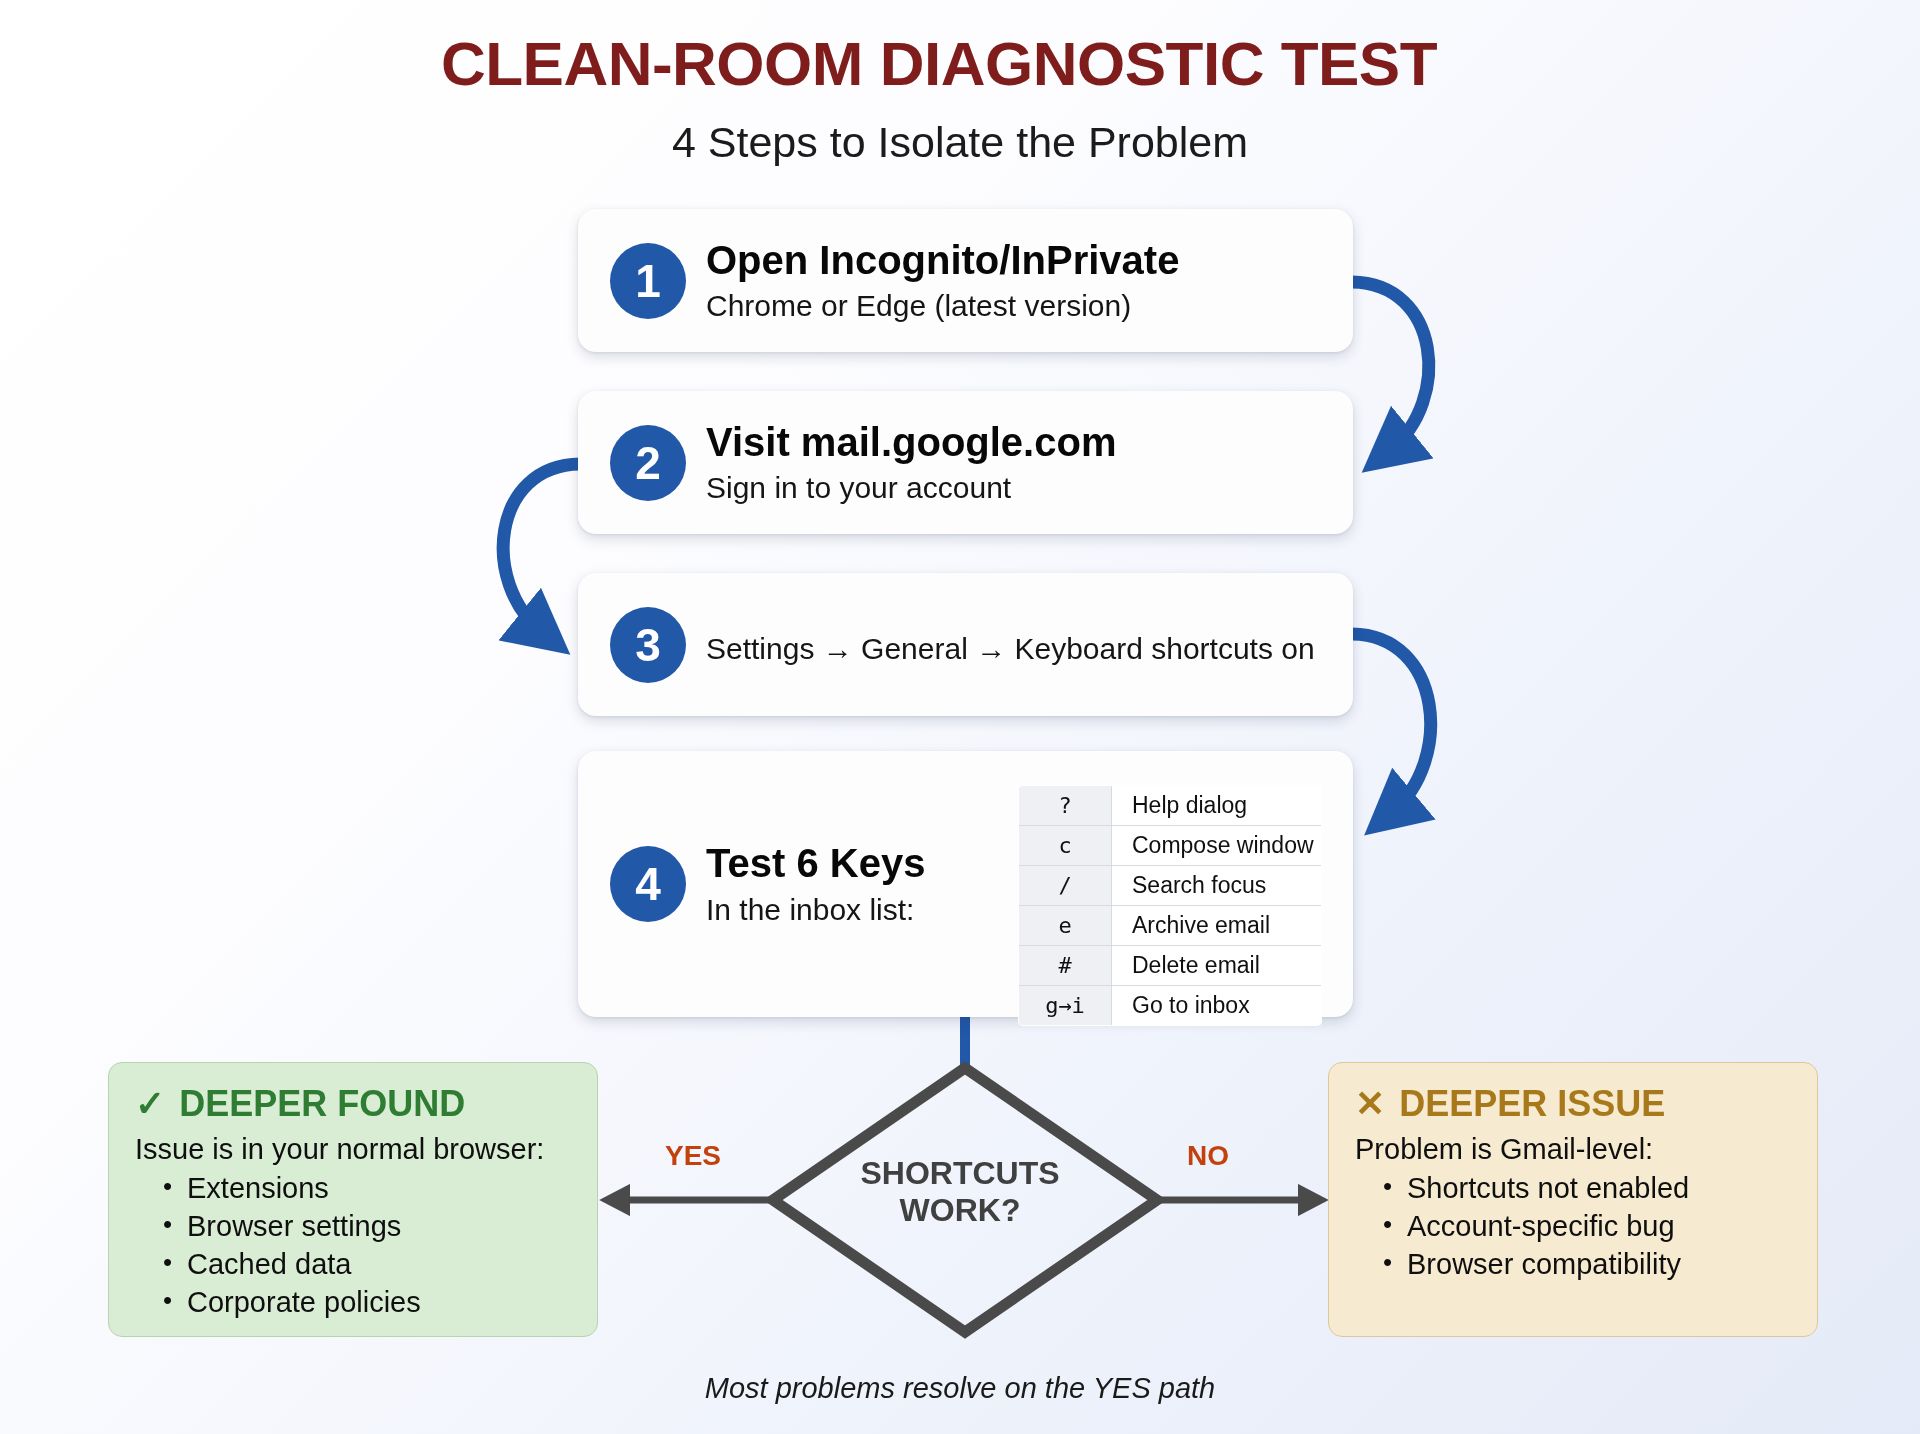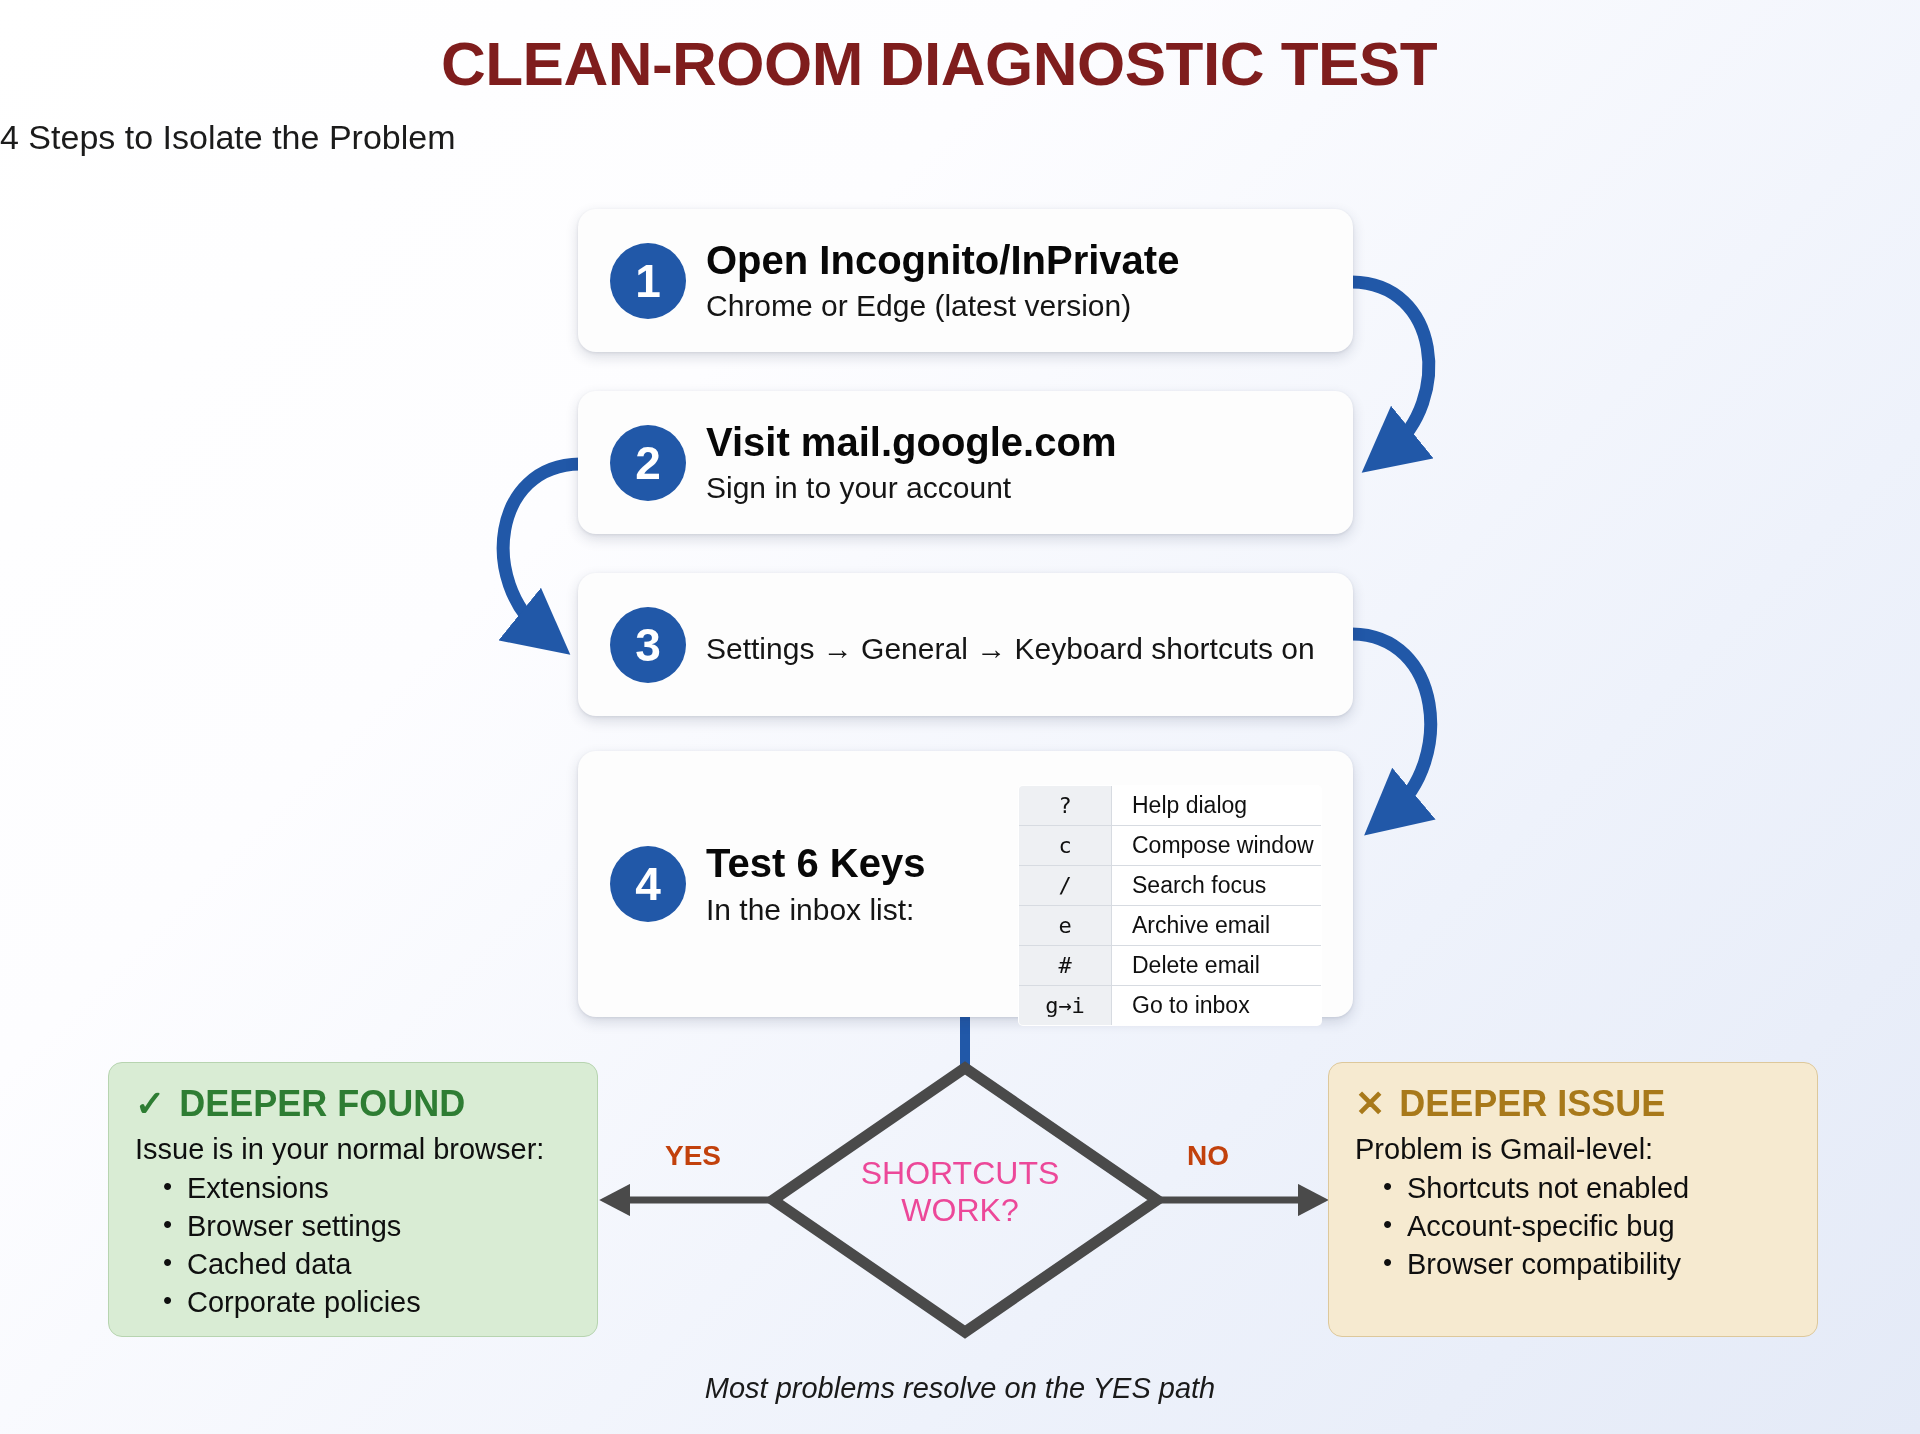--- a/index.html
+++ b/index.html
@@ -31,22 +31,22 @@
     font-size: 62px;
     font-weight: bold;
     letter-spacing: -0.5px;
     color: #7f1d1d;
   }
   .subtitle {
     position: absolute;
     top: 118px;
     left: 0;
     width: 1920px;
-    text-align: left;
-    font-size: 34px;
+    text-align: center;
+    font-size: 43px;
     font-weight: normal;
     color: #1b1b1b;
   }
 
   
   .card {
     position: absolute;
     background: #fdfdfd;
     border-radius: 18px;
     box-shadow: 0 5px 13px rgba(40, 50, 80, 0.16), 0 1px 3px rgba(40,50,80,0.10);
@@ -139,22 +139,22 @@
   }
 
   
   .diamond-label {
     position: absolute;
     left: 790px;
     top: 1155px;
     width: 340px;
     text-align: center;
     font-size: 32px;
-    font-weight: normal;
-    color: #ec4899;
+    font-weight: bold;
+    color: #404040;
     line-height: 1.16;
   }
 
   .branch-label {
     position: absolute;
     font-size: 28px;
     font-weight: bold;
     color: #c2410c;
   }
   .branch-label.yes { left: 665px; top: 1140px; }

